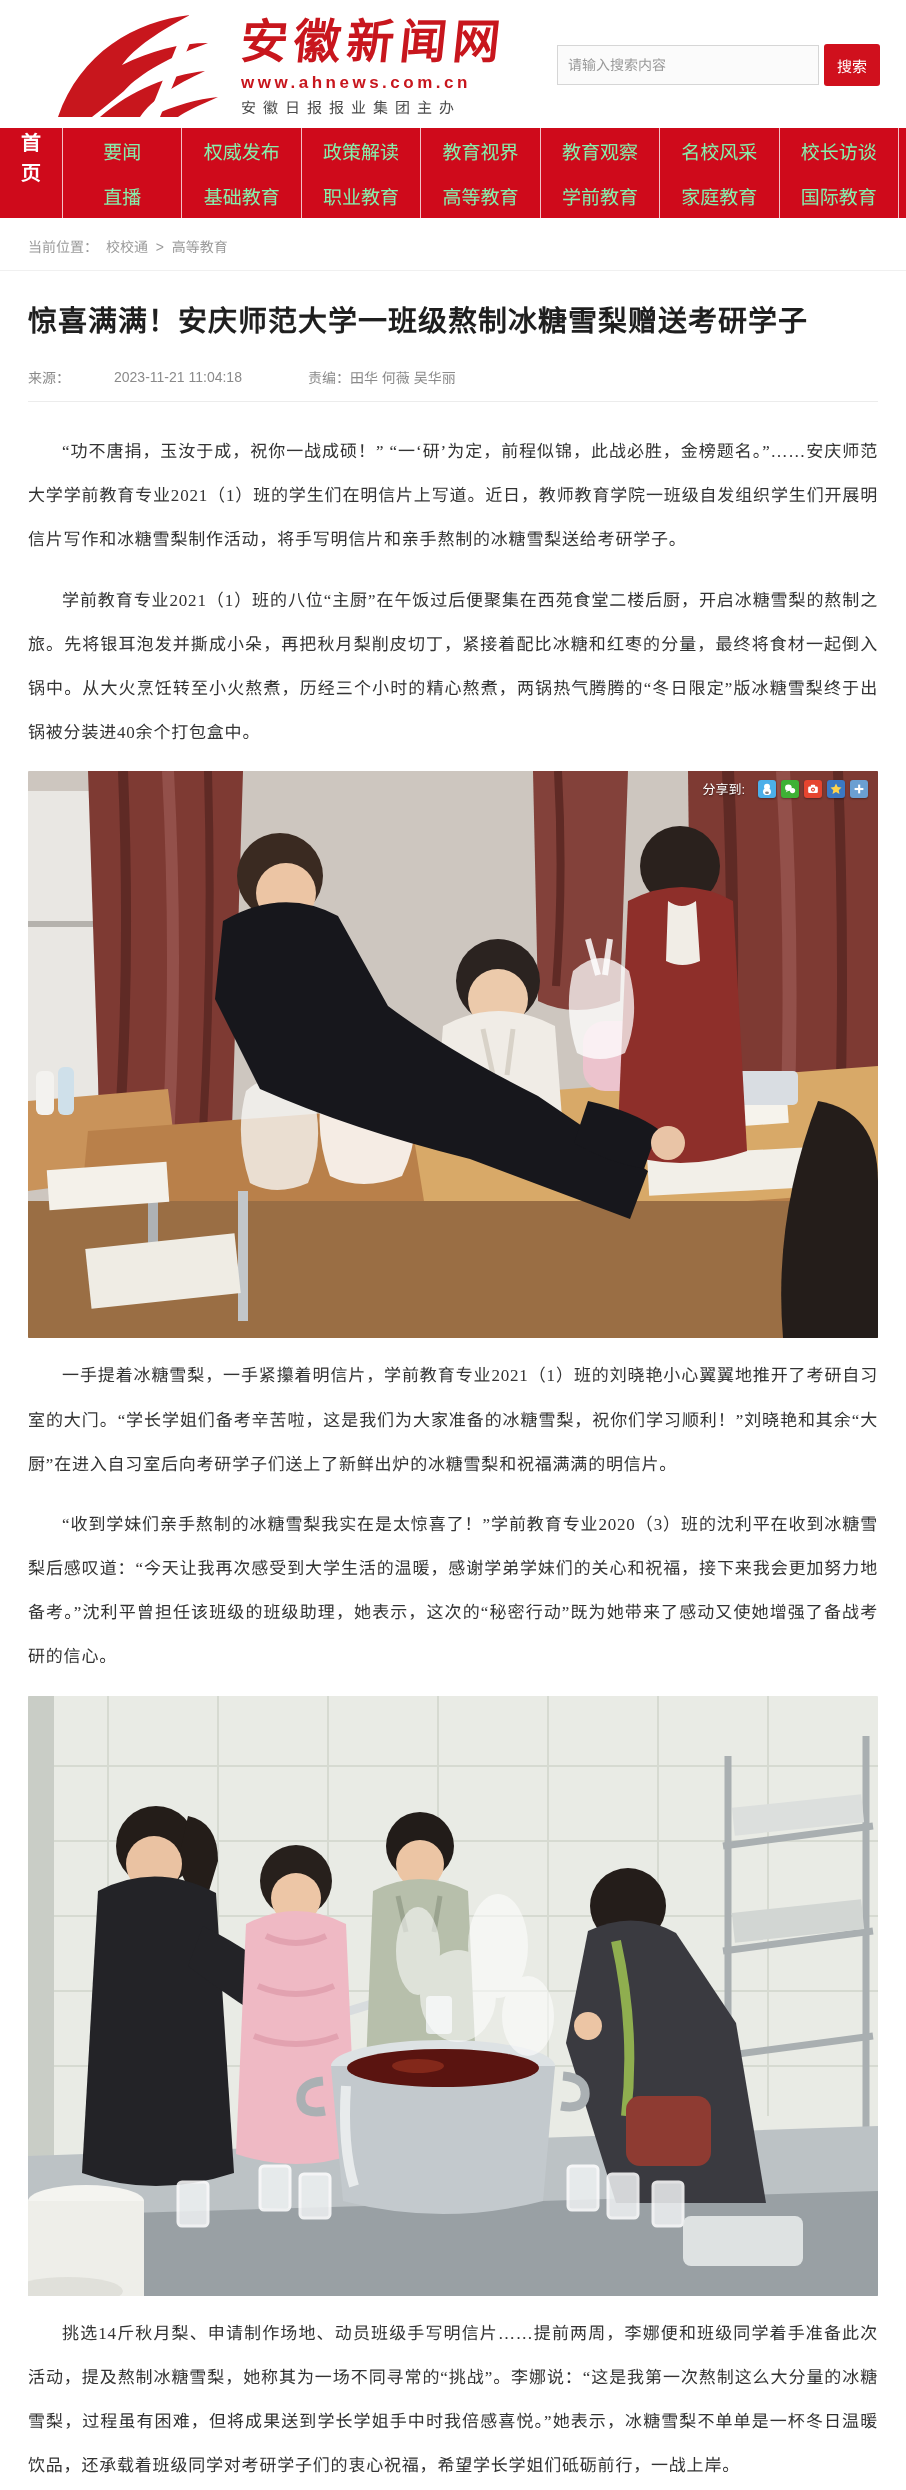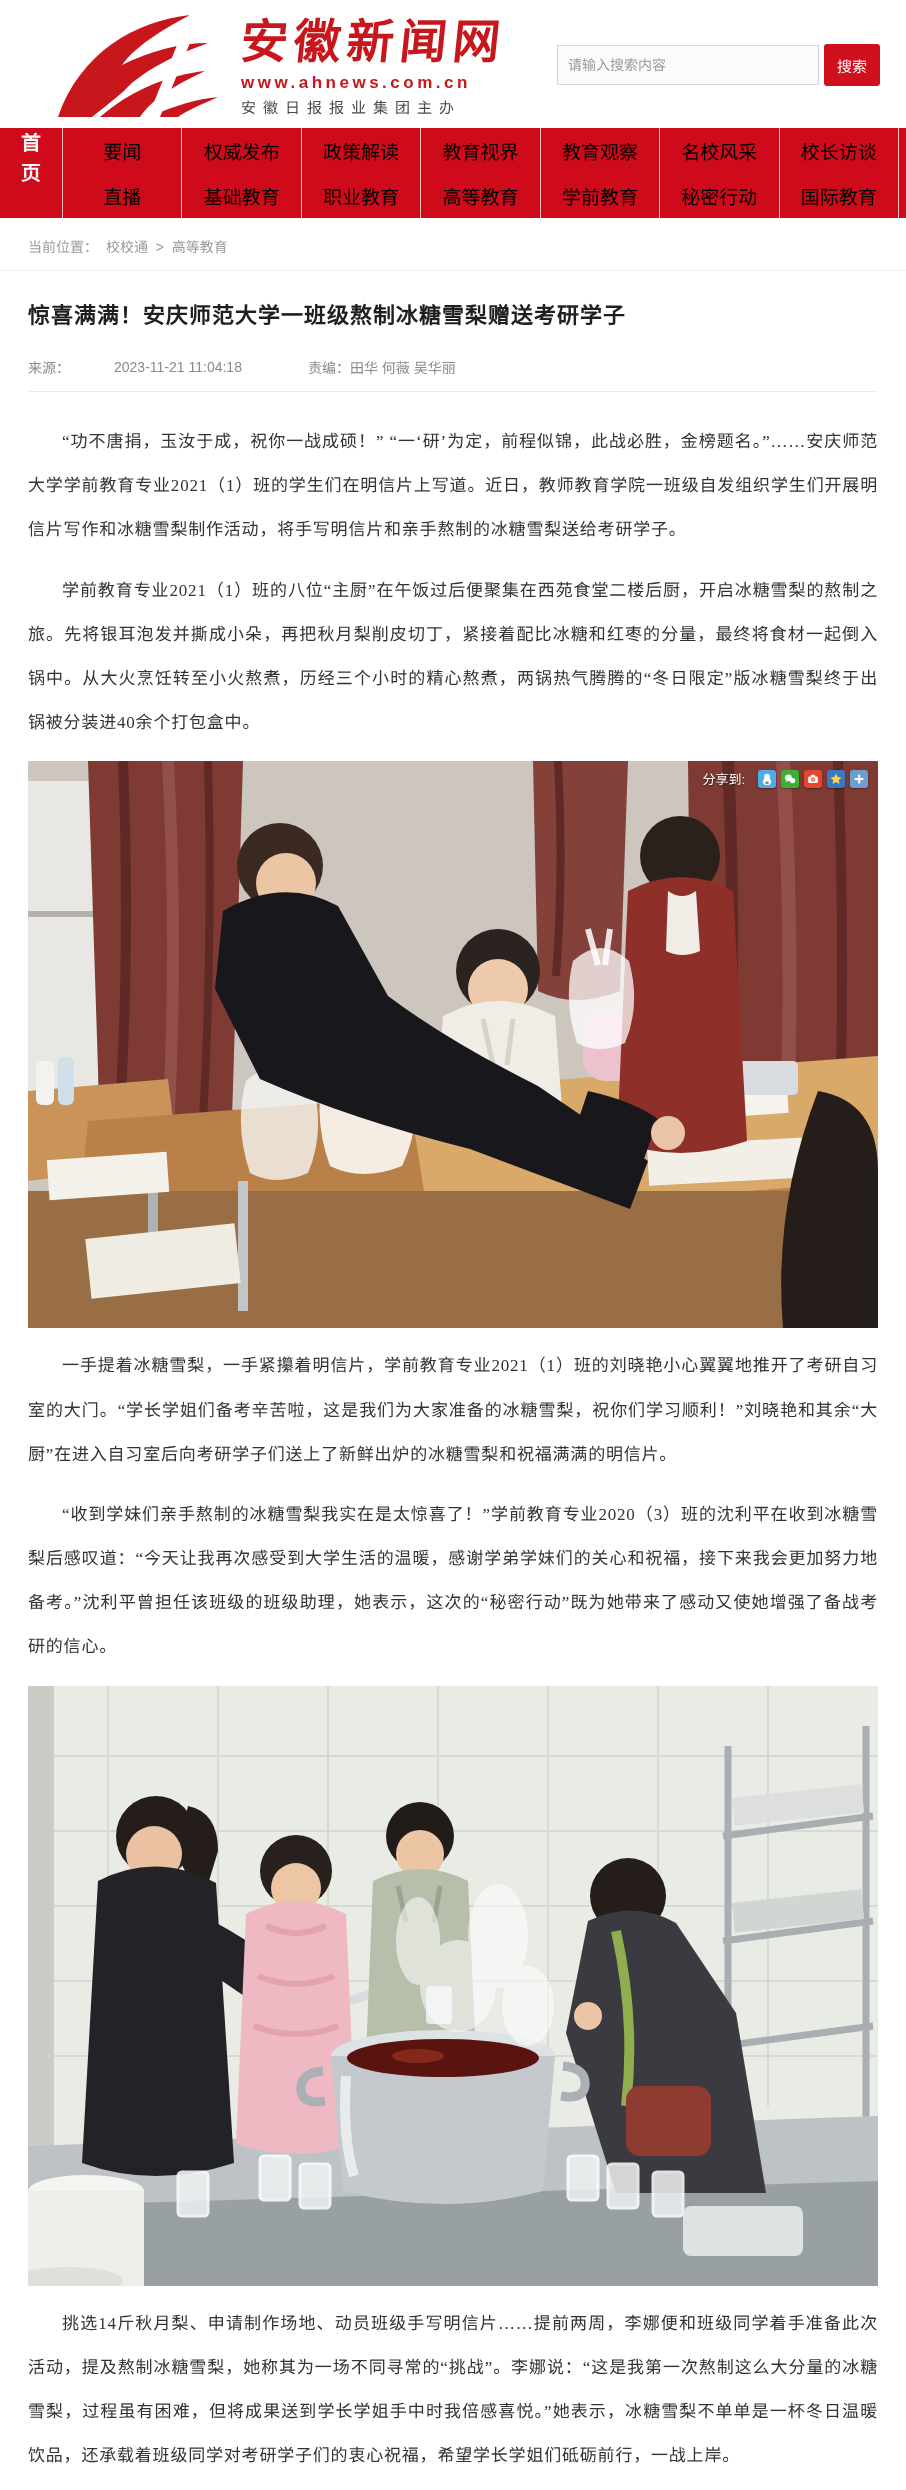--- a/index.html
+++ b/index.html
@@ -19,30 +19,30 @@
   .search-input { width:262px; height:40px; border:1px solid #d6d6d6; background:#fbfbfb; font-size:14px; color:#333; padding:0 10px; outline:none; }
   .search-input::placeholder { color:#9a9a9a; }
   .search-btn { width:56px; height:42px; margin-left:5px; background:#d0101d; color:#fff; font-size:15px; border:none; border-radius:3px; cursor:pointer; }
 
   
   .main-nav { background:#cf0a1b; color:#fff; display:flex; height:90px; overflow:hidden; }
   .nav-home { width:62px; display:flex; align-items:flex-start; justify-content:center; font-size:20px; font-weight:bold; line-height:1.5; text-align:center; }
   .nav-home-inner { width:22px; word-break:break-all; }
   .nav-rows { flex:1; display:flex; flex-direction:column; }
   .nav-row { flex:1; display:flex; align-items:stretch; }
-  .nav-item { flex:1; display:flex; align-items:center; justify-content:center; font-size:19px; color:#000000; border-left:1px solid rgba(255,255,255,.75); cursor:pointer; white-space:nowrap; }
+  .nav-item { flex:1; display:flex; align-items:center; justify-content:center; font-size:19px; color:#86efac; border-left:1px solid rgba(255,255,255,.75); cursor:pointer; white-space:nowrap; }
   .nav-item.edge { flex:0 0 8px; }
 
   
   .breadcrumb { padding:18px 28px 14px; font-size:14px; color:#9b9b9b; border-bottom:1px solid #f0f0f0; }
   .breadcrumb span { margin-right:4px; }
 
   
   .article { padding:0 28px; }
-  .article-title { margin-top:26px; font-size:22px; font-weight:bold; color:#1f1f1f; letter-spacing:1px; white-space:nowrap; overflow:hidden; }
+  .article-title { margin-top:26px; font-size:29px; font-weight:bold; color:#1f1f1f; letter-spacing:1px; white-space:nowrap; overflow:hidden; }
   .article-meta { display:flex; align-items:center; margin-top:28px; padding-bottom:14px; border-bottom:1px solid #ececec; font-size:14px; color:#8a8a8a; }
   .meta-source { margin-right:44px; }
   .meta-time { margin-right:66px; }
 
   .article-body { padding-top:12px; }
   .article-body p { font-family:"Liberation Serif","DejaVu Serif",serif; font-size:17px; color:#333; line-height:2.6; letter-spacing:0.8px; text-indent:2em; text-align:justify; margin:16px 0; }
 
   figure { margin:11px 0; position:relative; width:850px; }
   figure svg.photo { display:block; width:850px; border-radius:1px; }
 
@@ -90,21 +90,21 @@
         <div class="nav-item">名校风采</div>
         <div class="nav-item">校长访谈</div>
         <div class="nav-item edge"></div>
       </div>
       <div class="nav-row">
         <div class="nav-item">直播</div>
         <div class="nav-item">基础教育</div>
         <div class="nav-item">职业教育</div>
         <div class="nav-item">高等教育</div>
         <div class="nav-item">学前教育</div>
-        <div class="nav-item">秘密行动</div>
+        <div class="nav-item">家庭教育</div>
         <div class="nav-item">国际教育</div>
         <div class="nav-item edge"></div>
       </div>
     </div>
   </nav>
 
   <div class="breadcrumb">
     <span>当前位置：</span>
     <span>校校通</span>
     <span>&gt;</span>

